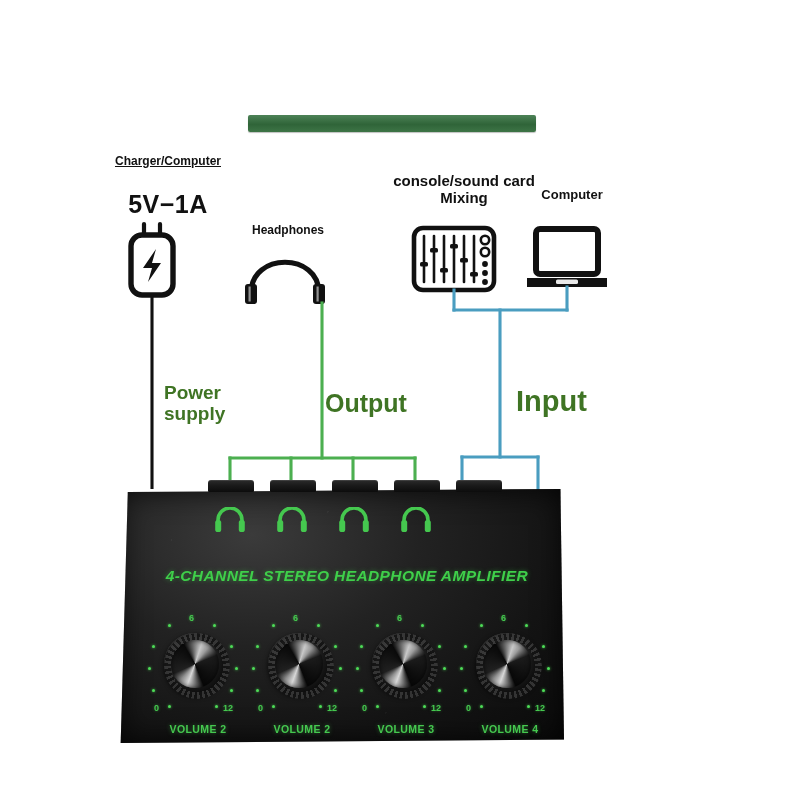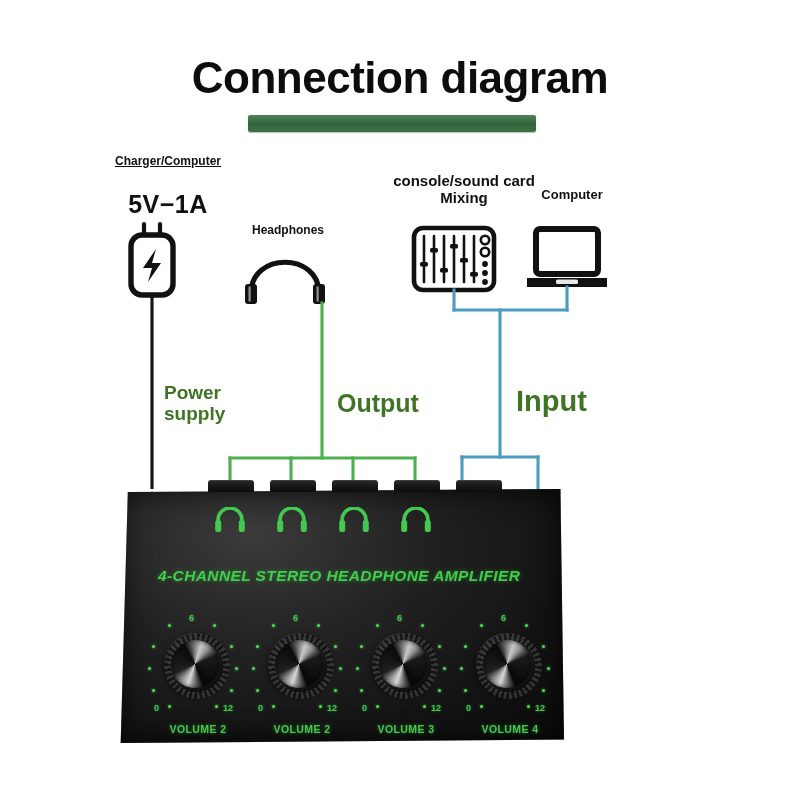--- a/index.html
+++ b/index.html
@@ -37,21 +37,21 @@
   }
   #label-charger{left:48px;top:155px;width:240px;font-size:12px;text-decoration:underline;}
   #label-charger-spec{left:68px;top:190px;width:200px;font-size:25px;font-weight:bold;letter-spacing:.5px;}
   #label-headphones{left:228px;top:184px;width:120px;font-size:12px;margin-top:40px;}
   #label-mixer{left:364px;top:173px;width:200px;font-size:15px;}
   #label-computer{left:512px;top:188px;width:120px;font-size:13px;}
 
   
   .flow-label{position:absolute;color:#3f7424;font-weight:bold;line-height:1.1;}
   #label-power{left:164px;top:383px;width:100px;font-size:19px;}
-  #label-output{left:325px;top:390px;font-size:25px;margin-left:12px;}
+  #label-output{left:325px;top:390px;font-size:25px;}
   #label-input{left:516px;top:386px;font-size:29px;}
 
   
   #wires{position:absolute;left:0;top:0;width:800px;height:800px;}
 
   
   #amp{
     position:absolute;left:118px;top:489px;width:446px;height:254px;
   }
   #amp-face{
@@ -76,21 +76,21 @@
   .jack{
     position:absolute;top:-9px;width:46px;height:12px;
     background:linear-gradient(180deg,#2c2c2c 0%,#1a1a1a 45%,#0c0c0c 100%);
     border-radius:3px 3px 1px 1px;
     box-shadow:inset 0 1px 0 rgba(255,255,255,.10);
   }
   .hp-icon{position:absolute;top:18px;width:34px;height:26px;}
   #brand{
     position:absolute;left:40px;top:78px;width:370px;
     color:#3fcf4a;font-style:italic;font-weight:bold;
-    font-size:15.5px;letter-spacing:.4px;text-align:left;
+    font-size:15.5px;letter-spacing:.4px;text-align:right;
     text-shadow:0 0 5px rgba(63,207,74,.45);
     white-space:nowrap;
   }
   .ch{position:absolute;top:126px;width:104px;height:120px;}
   .knob-label{
     position:absolute;left:0;bottom:0;width:104px;text-align:center;
     color:#45c84f;font-size:10.5px;font-weight:bold;letter-spacing:.4px;
     text-shadow:0 0 4px rgba(69,200,79,.5);
   }
   .scale-num{
@@ -125,23 +125,20 @@
             mask:radial-gradient(circle, transparent 0 26px, #000 26px);
     opacity:.85;
   }
 </style>
 </head>
 <body>
 
 <div id="stage">
 
   <div id="title-bar"></div>
-  <div id="title-wrap">
-    <div id="page-title">Connection diagram</div>
-  </div>
 
   <div class="dev-label" id="label-charger">Charger/Computer</div>
   <div class="dev-label" id="label-charger-spec">5V−1A</div>
 
   <div class="dev-label" id="label-headphones">Headphones</div>
 
   <div class="dev-label" id="label-mixer">
     <div>console/sound card</div>
     <div>Mixing</div>
   </div>

